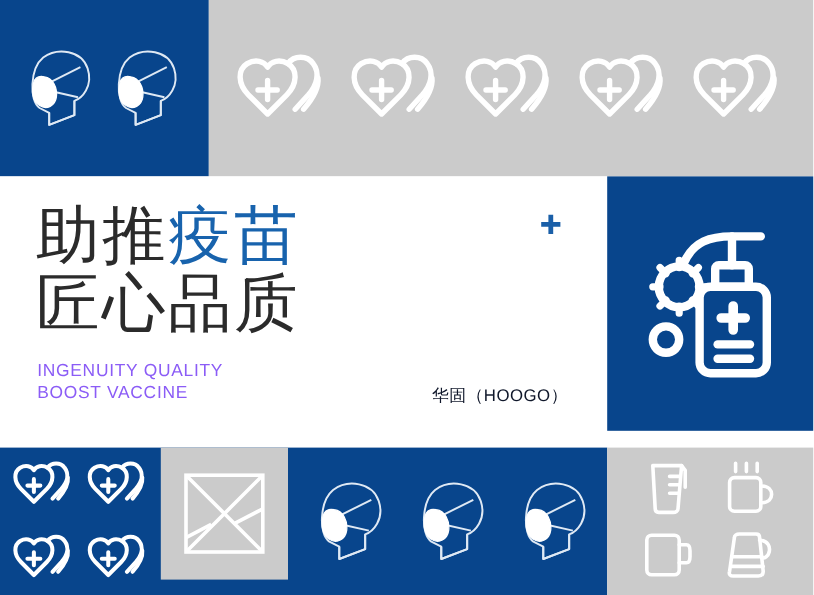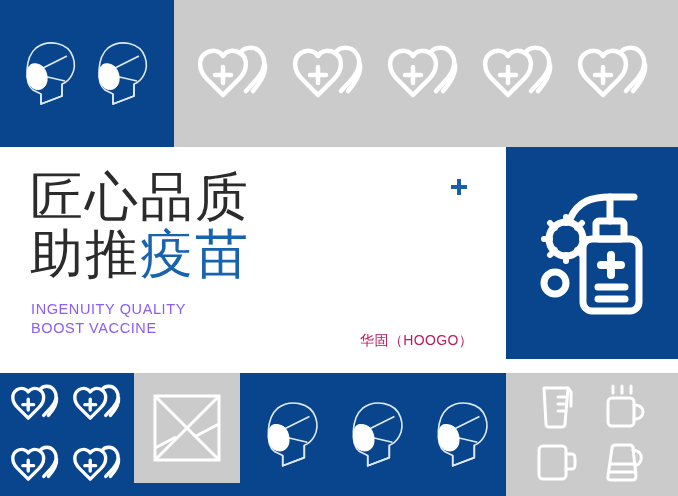--- a/index.html
+++ b/index.html
@@ -56,24 +56,24 @@
   .headline .accent{color:#1863ad;}
   #subtitle{
     position:absolute;left:31px;top:300px;
     font-size:14.5px;
     line-height:19px;
     letter-spacing:0.6px;
     color:#8b5cf6;
     white-space:pre-line;
   }
   #brand{
-    position:absolute;left:360px;top:332px;
+    position:absolute;left:360px;top:321px;
     font-size:14px;
     letter-spacing:0.4px;
-    color:#be185d;
+    color:#0f172a;
     white-space:nowrap;
     text-align:center;
   }
   #mid-plus{
     position:absolute;left:449px;top:177px;
     width:20px;height:20px;
   }
 
   
   #bot-blue-left{left:0;top:373px;width:506px;height:123px;}
@@ -181,22 +181,22 @@
           <path d="M30 24 L30 40 M22 32 L38 32"></path>
         </g>
       </svg>
     </span>
   </div>
 
   <div class="panel white" id="mid-white-card"></div>
   <div class="panel blue" id="mid-blue-card"></div>
 
   <div id="headline-block">
+    <div class="headline"><span>助推</span><span class="accent">疫苗</span></div>
     <div class="headline">匠心品质</div>
-    <div class="headline"><span>助推</span><span class="accent">疫苗</span></div>
   </div>
 
   <div id="subtitle">INGENUITY QUALITY
 BOOST VACCINE</div>
   <div id="brand">华固（HOOGO）</div>
 
   <div id="mid-plus">
     <svg width="20" height="20" viewBox="0 0 20 20">
       <path d="M8 2 H12 V8 H18 V12 H12 V18 H8 V12 H2 V8 H8 Z" fill="#1a5fa8"></path>
     </svg>

